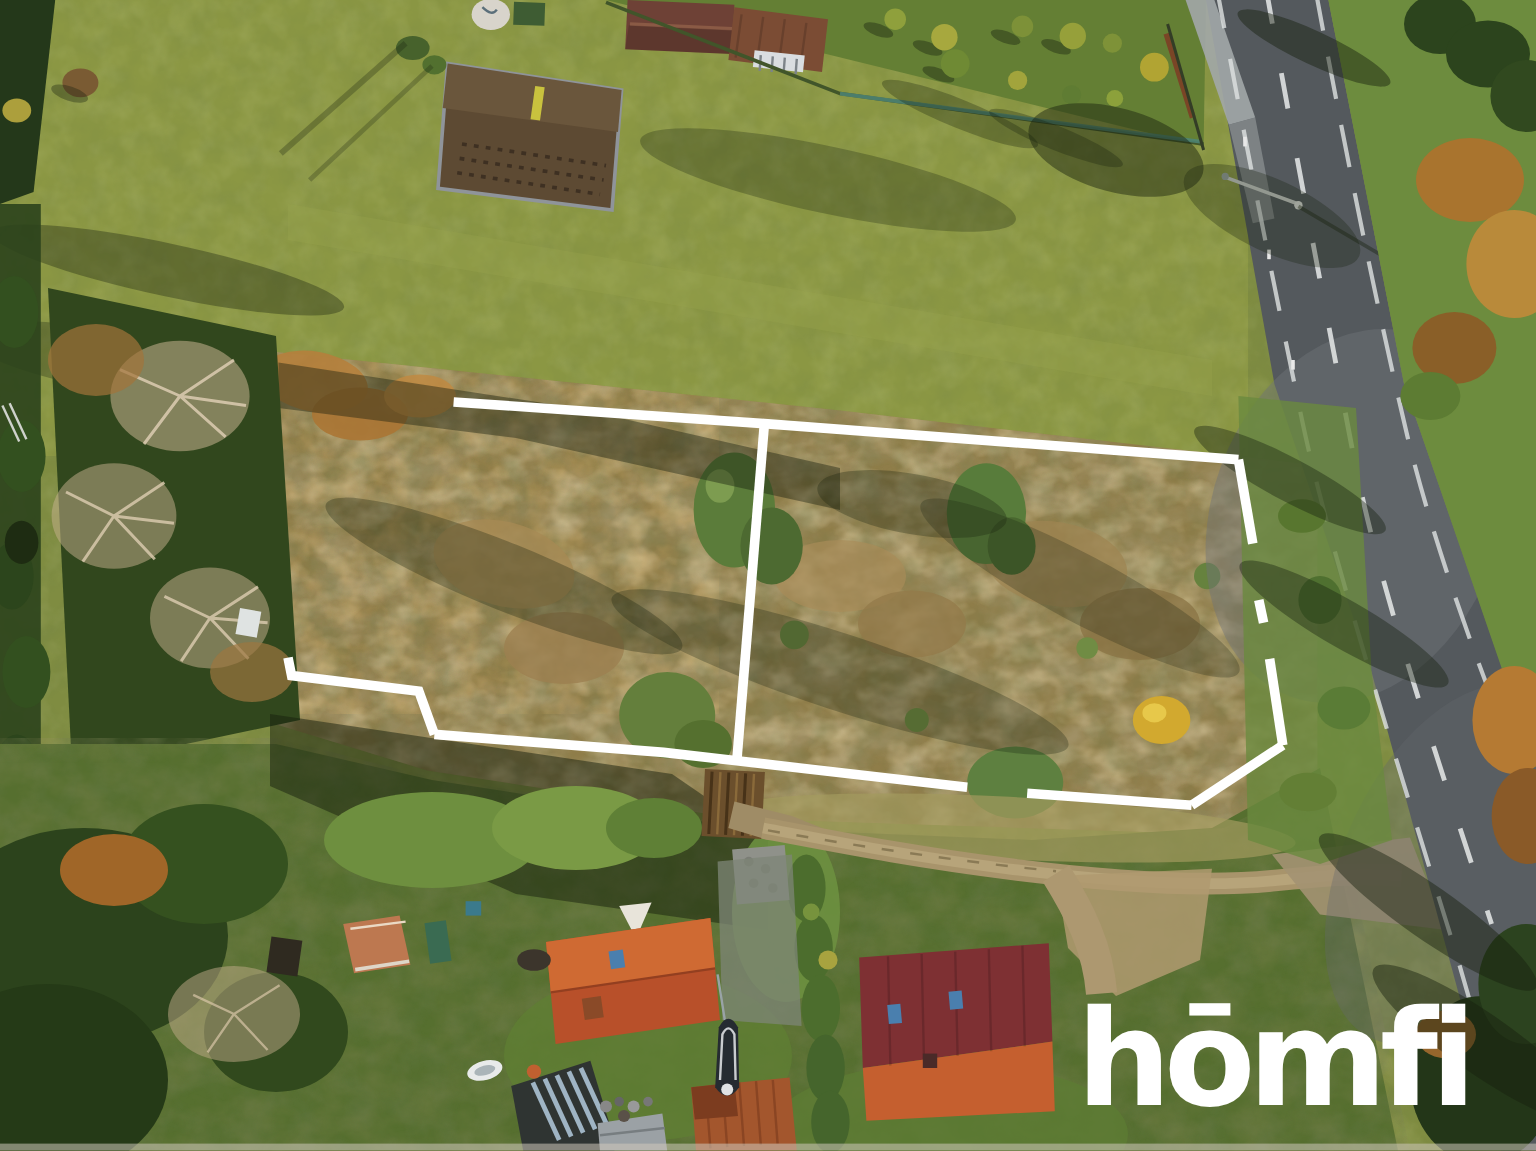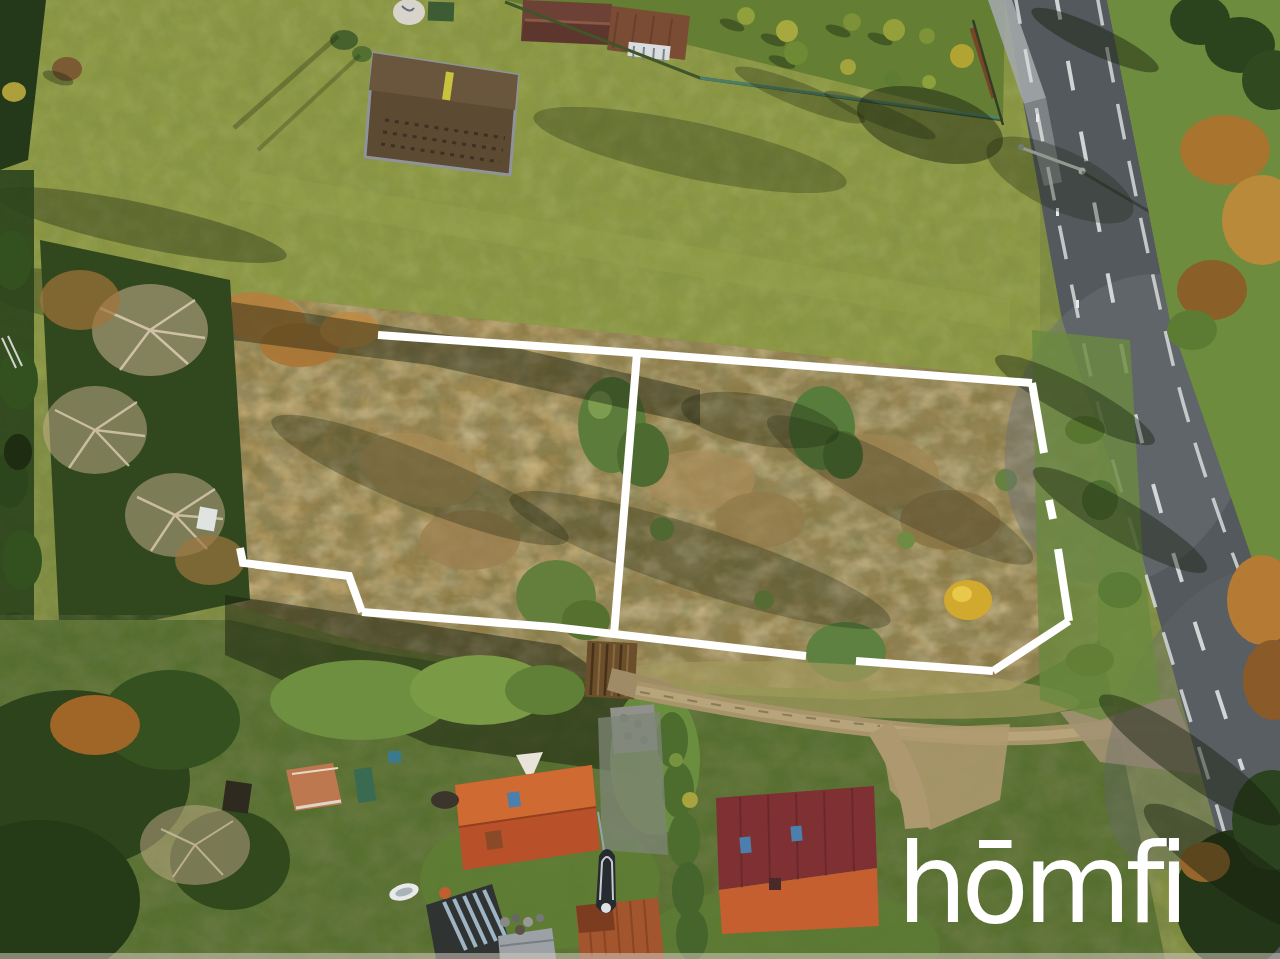--- a/index.html
+++ b/index.html
@@ -3,21 +3,21 @@
 <meta charset="utf-8">
 <style>
   html,body { margin:0; padding:0; background:#222; }
   .canvas { position:relative; width:1280px; height:959px; overflow:hidden; background:#76833c; }
   .canvas svg { position:absolute; left:0; top:0; display:block; }
   .bline { fill:none; stroke:#ffffff; stroke-width:8; stroke-linecap:butt; stroke-linejoin:miter; }
   .sh { fill:#17200e; }
   .logo {
     position:absolute; left:897px; bottom:20px;
     font-family:"DejaVu Sans","Liberation Sans",sans-serif;
-    font-weight:400; font-size:111px; line-height:1; letter-spacing:-6px;
+    font-weight:700; font-size:111px; line-height:1; letter-spacing:-6px;
     color:#ffffff; white-space:nowrap; user-select:none;
   }
 </style>
 </head>
 <body>
 
 <div class="canvas">
 <svg width="1280" height="959" viewBox="0 0 1280 959" xmlns="http://www.w3.org/2000/svg">
   <defs>
     <filter id="fGreenLight" x="-5%" y="-5%" width="110%" height="110%">

